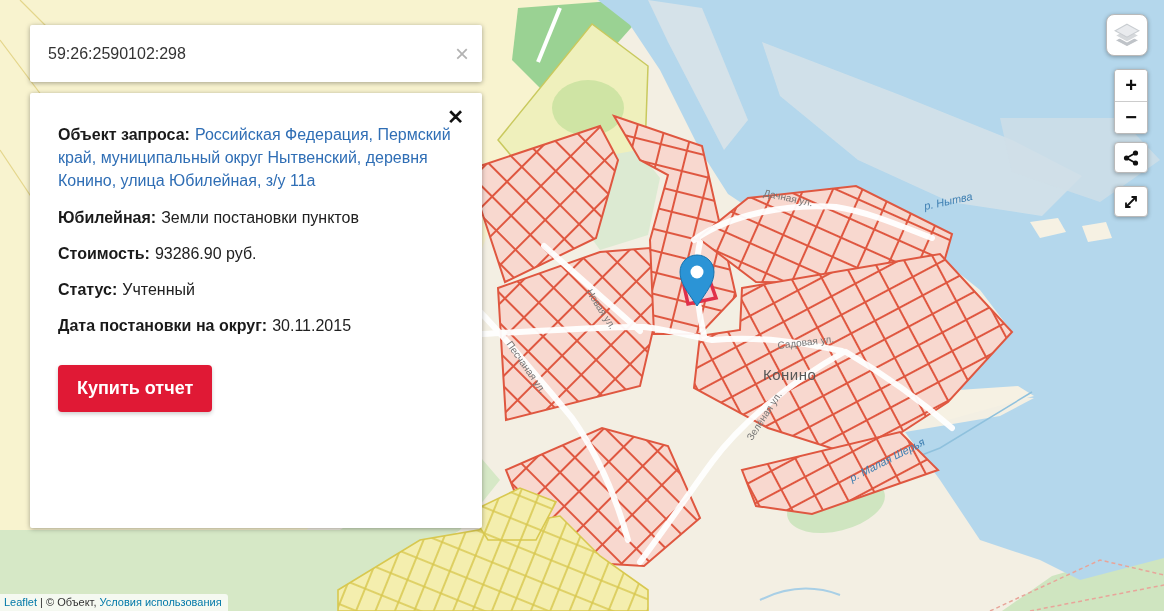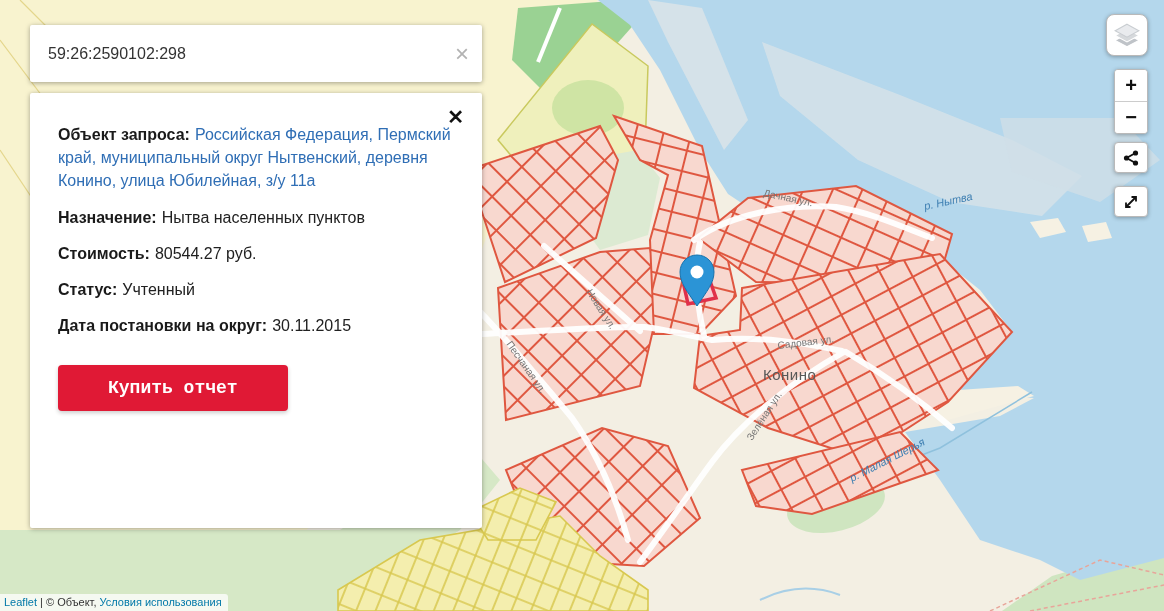--- a/index.html
+++ b/index.html
@@ -37,22 +37,22 @@
   .card-close{
     position:absolute;right:18px;top:12px;font-size:20px;font-weight:bold;
     color:#111;cursor:pointer;user-select:none;
   }
   .card-field{margin:0 0 13px 0;font-size:16px;line-height:1.45;color:#212121;}
   .card-field b{color:#1a1a1a;margin-right:5px;margin-top:44px;}
   .card-field .link{color:#2f6eb5;}
   .buy-button{
     display:inline-block;margin-top:15px;background:#e01935;color:#fff;
     font-size:18px;font-weight:bold;border:none;border-radius:4px;
-    padding:13px 50px;cursor:pointer;box-shadow:0 2px 4px rgba(0,0,0,.2);
-    font-family:Liberation Mono, monospace;
+    padding:13px 19px;cursor:pointer;box-shadow:0 2px 4px rgba(0,0,0,.2);
+    font-family:Liberation Sans, sans-serif;
   }
   
   .ctl{position:absolute;background:#fff;border:1px solid #b9b9b9;
        box-shadow:0 1px 4px rgba(0,0,0,.3);z-index:20;box-sizing:border-box;}
   .layers-btn{left:1106px;top:14px;width:42px;height:42px;border-radius:8px;
        display:flex;align-items:center;justify-content:center;cursor:pointer;}
   .zoom-box{left:1114px;top:69px;width:34px;border-radius:4px;overflow:hidden;}
   .zoom-btn{height:31px;display:flex;align-items:center;justify-content:center;
        font-size:20px;font-weight:bold;color:#111;cursor:pointer;background:#fff;}
   .zoom-btn + .zoom-btn{border-top:1px solid #ccc;}
@@ -177,24 +177,24 @@
   <span class="search-clear">×</span>
 </div>
 
 <div class="info-card">
   <span class="card-close">✕</span>
 
   <p class="card-field">
     <b>Объект запроса:</b><span class="link">Российская Федерация, Пермский край, муниципальный округ Нытвенский, деревня Конино, улица Юбилейная, з/у 11а</span>
   </p>
   <p class="card-field">
-    <b>Назначение:</b><span>Нытва населенных пунктов</span>
-  </p>
-  <p class="card-field">
-    <b>Стоимость:</b><span>80544.27 руб.</span>
+    <b>Юбилейная:</b><span>Земли постановки пунктов</span>
+  </p>
+  <p class="card-field">
+    <b>Стоимость:</b><span>93286.90 руб.</span>
   </p>
   <p class="card-field">
     <b>Статус:</b><span>Учтенный</span>
   </p>
   <p class="card-field">
     <b>Дата постановки на округ:</b><span>30.11.2015</span>
   </p>
 
   <button class="buy-button">Купить отчет</button>
 </div>

